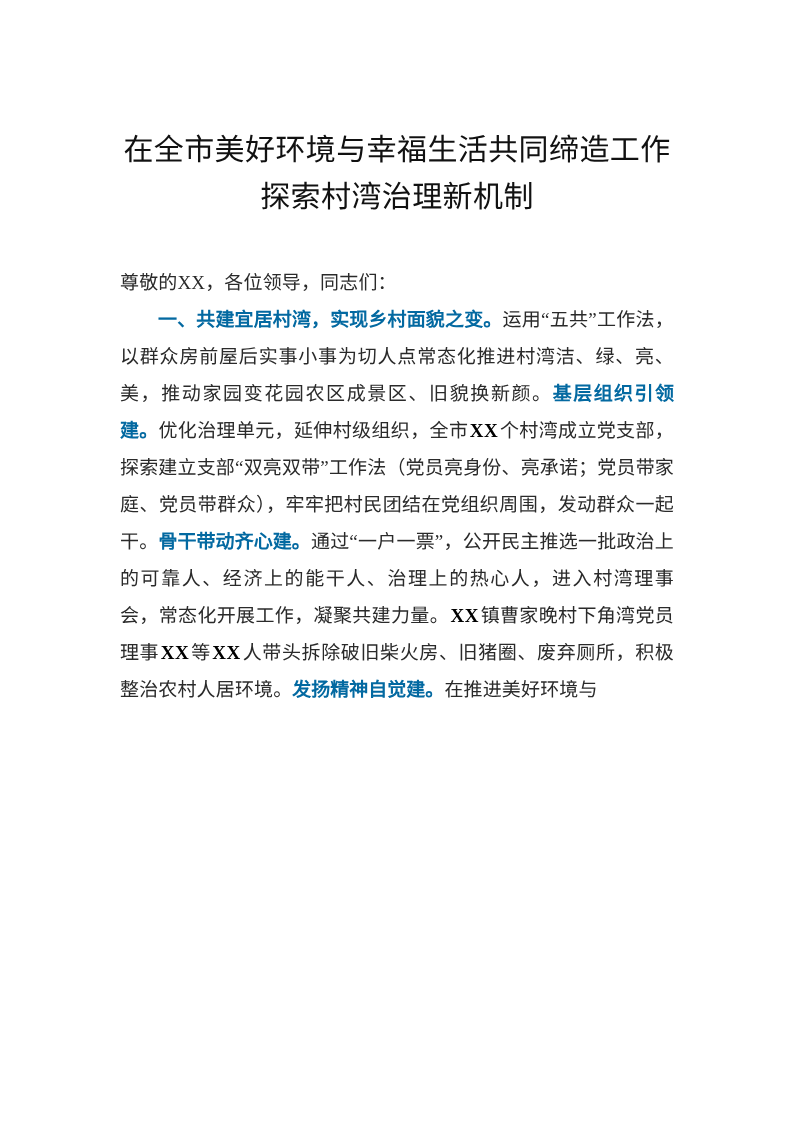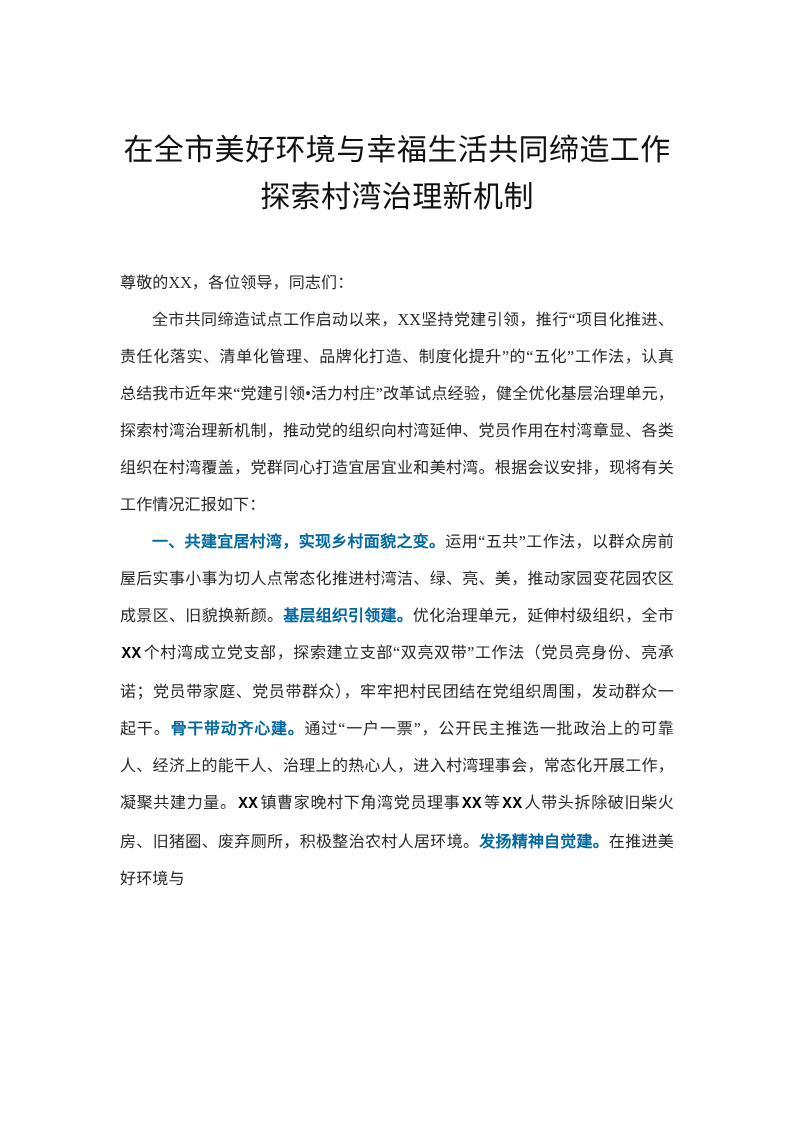--- a/index.html
+++ b/index.html
@@ -51,21 +51,21 @@
 
   
   .title-gap {
     height: 44px;
   }
 
   
   .para {
     margin: 0;
     font-family: "Liberation Serif", "DejaVu Serif", serif;
-    font-size: 16px;
+    font-size: 19px;
     line-height: 37px;
     text-align: justify;
     text-align-last: left;
     text-justify: inter-character;
     word-break: break-all;
     color: #2a2a2a;
     letter-spacing: 0.15px;
   }
 
   .para.salutation {
@@ -79,21 +79,21 @@
   
   .b {
     font-family: "DejaVu Sans", "Liberation Sans", sans-serif;
     font-weight: 700;
     color: #0369a1;
     letter-spacing: 0;
   }
 
   
   .lat {
-    font-family: Liberation Mono, monospace;
+    font-family: Liberation Serif, serif;
     font-weight: 700;
     color: #000000;
     padding: 0 1.5px;
     letter-spacing: 0.5px;
   }
 </style>
 </head>
 <body>
 
 <div class="page">
@@ -101,18 +101,17 @@
 
     <h1 class="doc-title">
       <span>在全市美好环境与幸福生活共同缔造工作</span><br>
       <span>探索村湾治理新机制</span>
     </h1>
 
     <div class="title-gap"></div>
 
     <p class="para salutation">尊敬的XX，各位领导，同志们：</p>
 
-    <p class="para indent">全市共同缔造试点工作启动以来，XX坚持党建引领，推行“项目化推进、责任化落实、清单化管理、品牌化打造、制度化提升”的“五化”工作法，认真总结我市近年来“党建引领•活力村庄”改革试点经验，健全优化基层治理单元，探索村湾治理新机制，推动党的组织向村湾延伸、党员作用在村湾章显、各类组织在村湾覆盖，党群同心打造宜居宜业和美村湾。根据会议安排，现将有关工作情况汇报如下：</p>
 
     <p class="para indent"><span class="b">一、共建宜居村湾，实现乡村面貌之变。</span><span>运用“五共”工作法，以群众房前屋后实事小事为切人点常态化推进村湾洁、绿、亮、美，推动家园变花园农区成景区、旧貌换新颜。</span><span class="b">基层组织引领建。</span><span>优化治理单元，延伸村级组织，全市</span><span class="lat">XX</span><span>个村湾成立党支部，探索建立支部“双亮双带”工作法（党员亮身份、亮承诺；党员带家庭、党员带群众），牢牢把村民团结在党组织周围，发动群众一起干。</span><span class="b">骨干带动齐心建。</span><span>通过“一户一票”，公开民主推选一批政治上的可靠人、经济上的能干人、治理上的热心人，进入村湾理事会，常态化开展工作，凝聚共建力量。</span><span class="lat">XX</span><span>镇曹家晚村下角湾党员理事</span><span class="lat">XX</span><span>等</span><span class="lat">XX</span><span>人带头拆除破旧柴火房、旧猪圈、废弃厕所，积极整治农村人居环境。</span><span class="b">发扬精神自觉建。</span><span>在推进美好环境与</span></p>
 
   </div>
 </div>
 
 </body></html>

